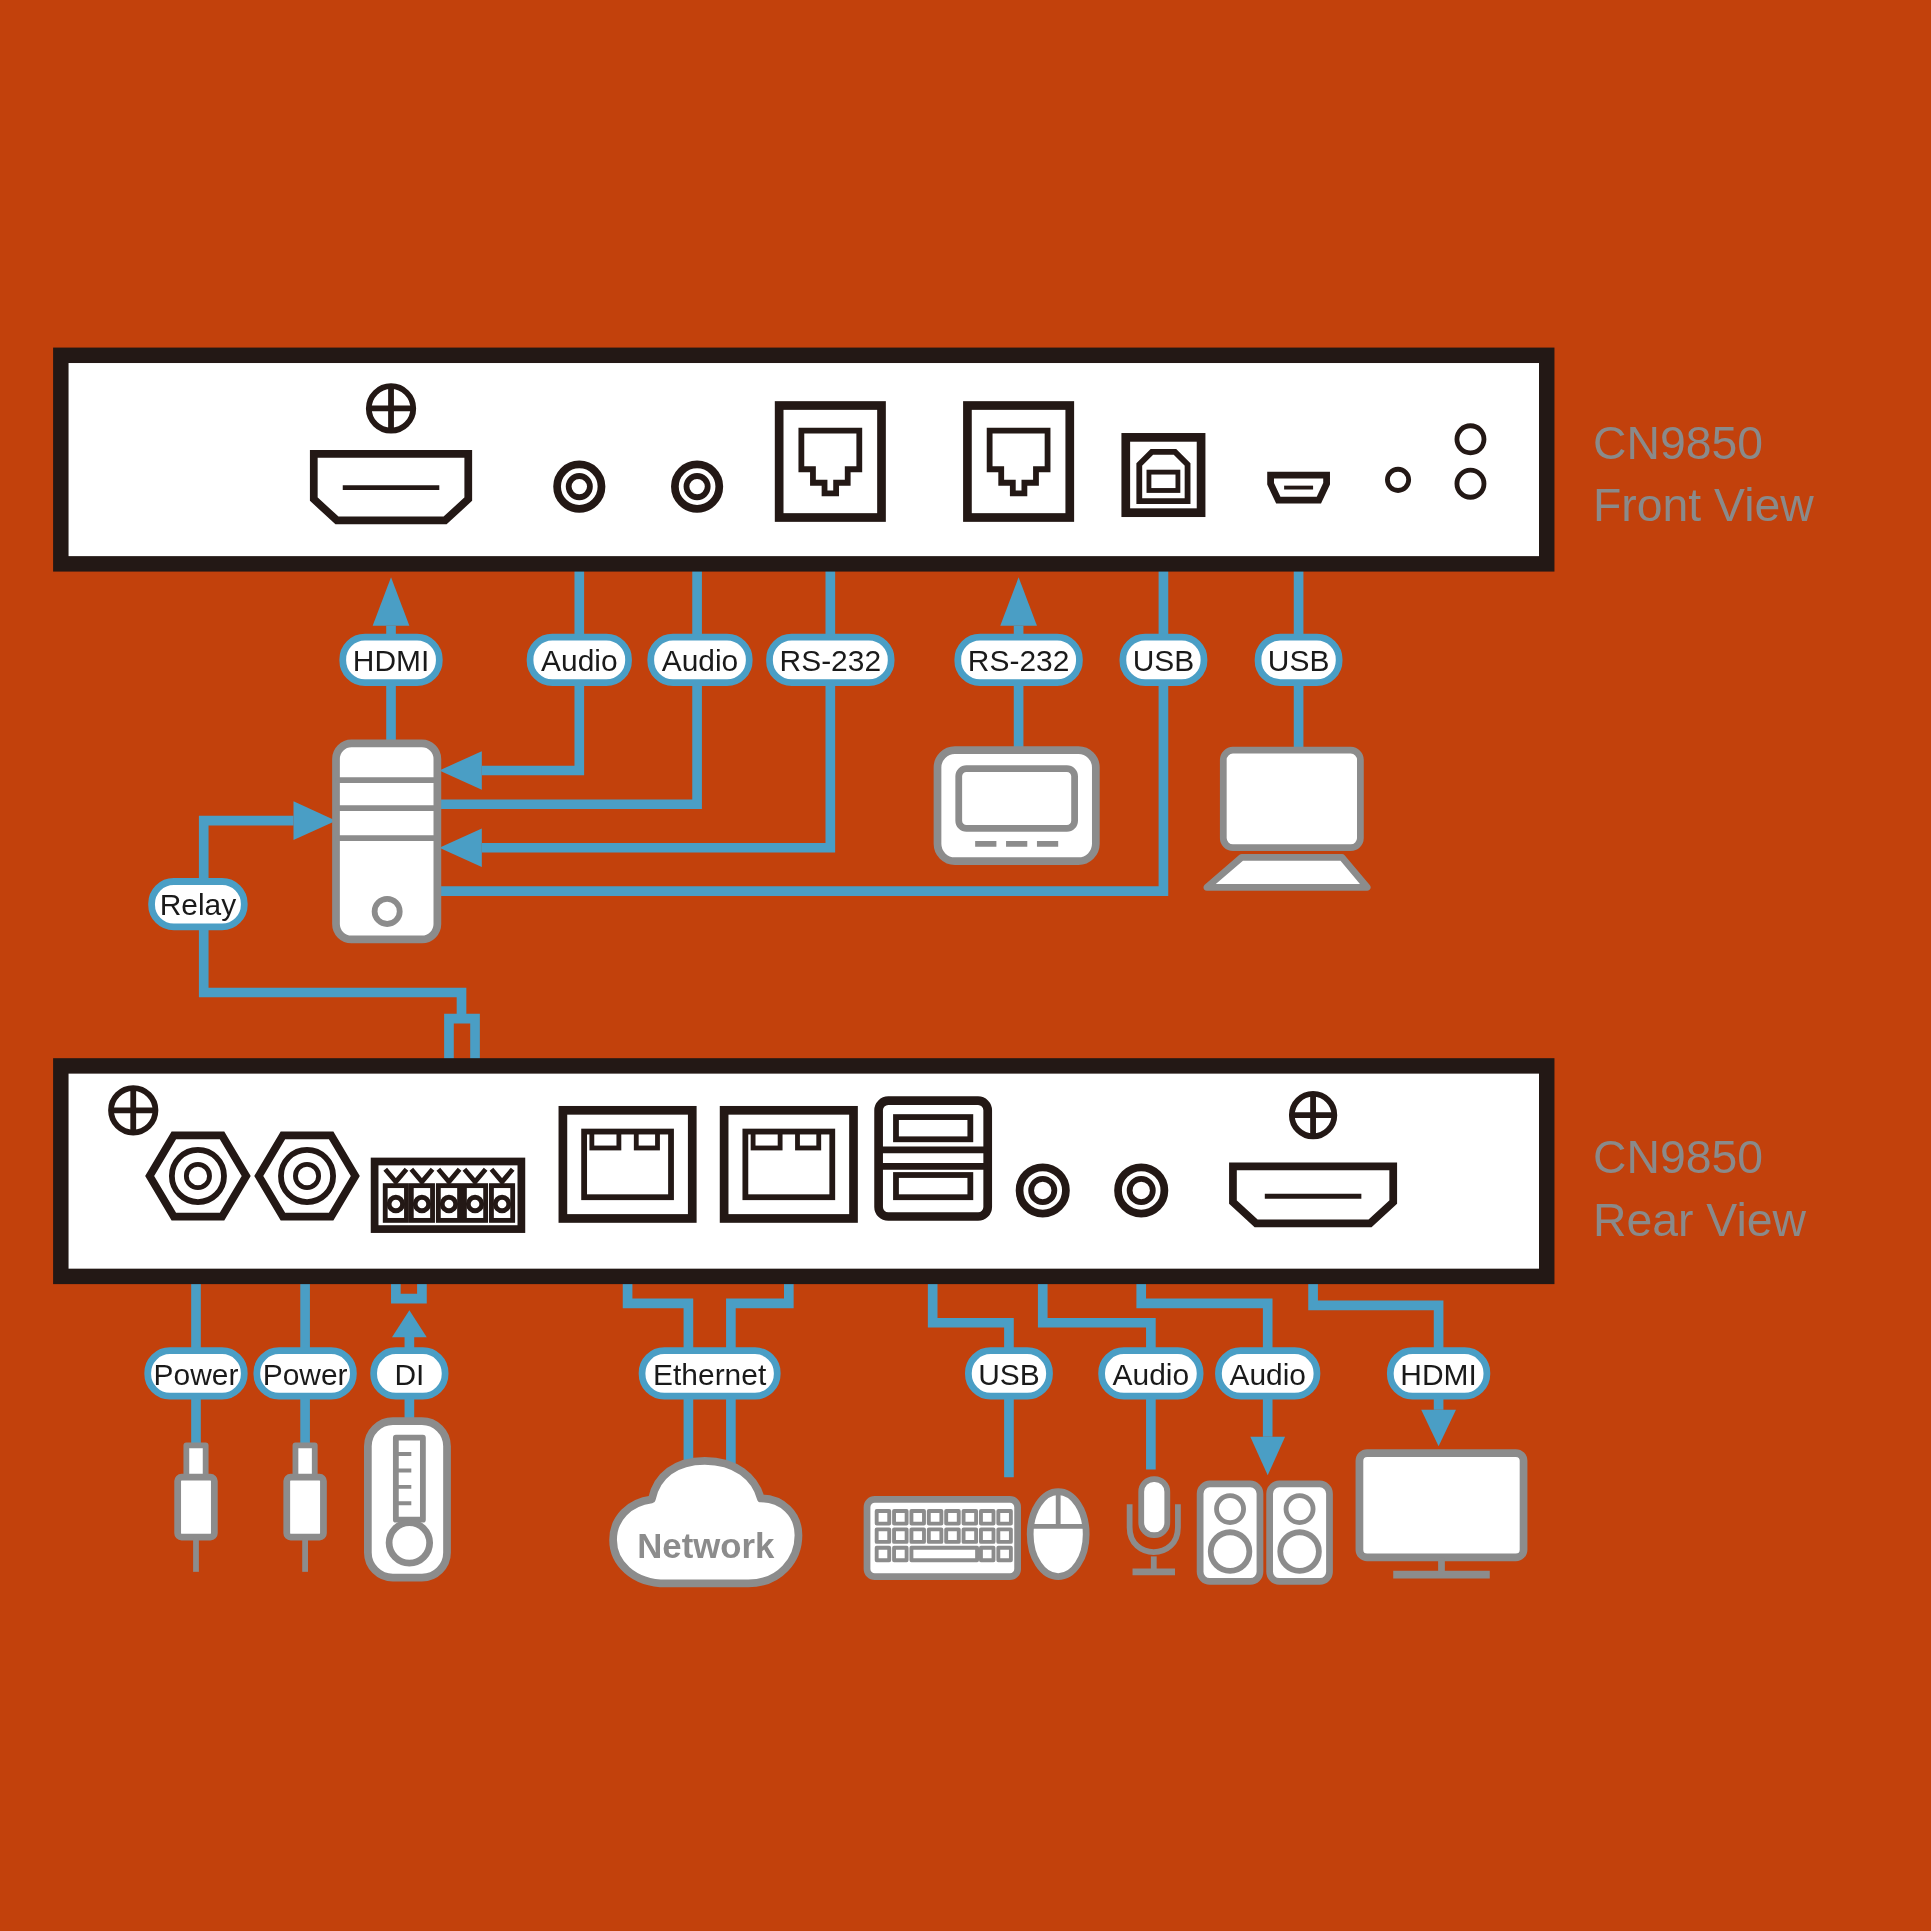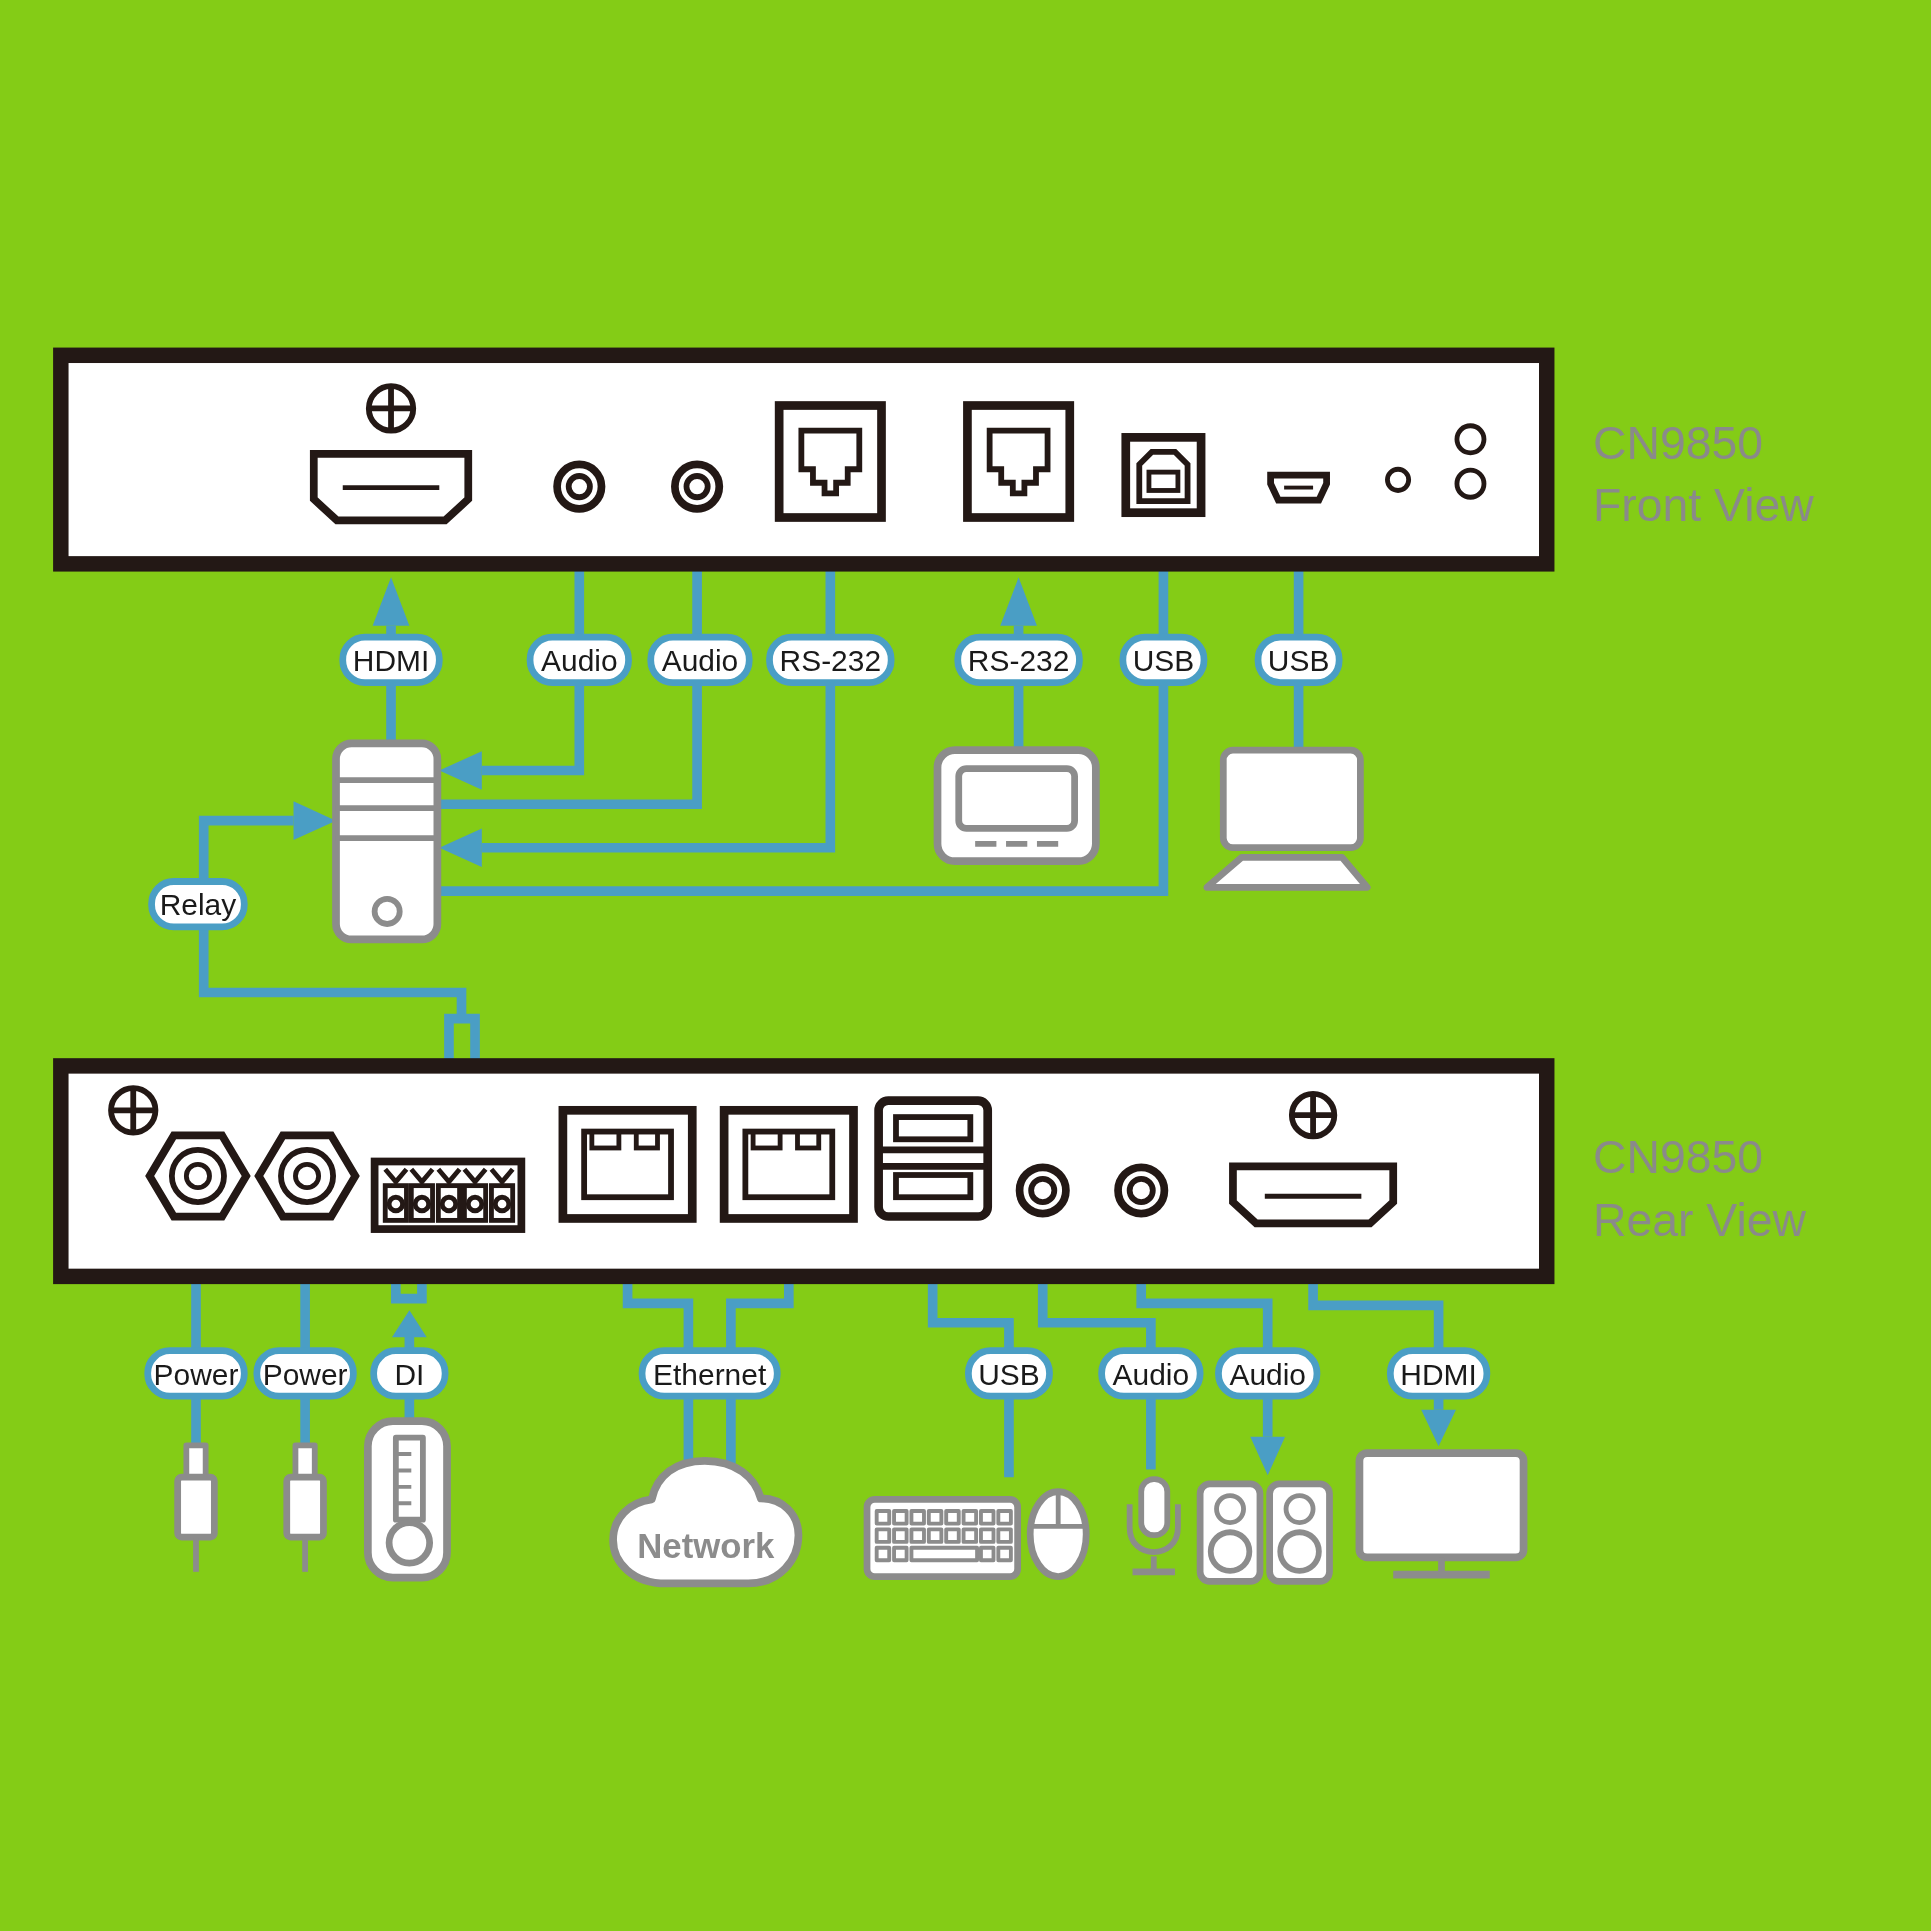--- a/index.html
+++ b/index.html
@@ -1,16 +1,16 @@
 <!DOCTYPE html>
 <html style="--accent: #4A9EC5; --outline: #231815; --device-gray: #8C8C8C; --text-gray: #8A8A8A;"><head>
 <meta charset="utf-8">
 <style>
   html,body{margin:0;padding:0;background:#fff;}
-  #stage{width:1931px;height:1931px;position:relative;background:#84cc16;}
+  #stage{width:1931px;height:1931px;position:relative;background:#c2410c;}
   svg{display:block;}
   .blk   { stroke: var(--outline); fill:#fff; stroke-linejoin:miter; }
   .blk-l { stroke: var(--outline); fill:none; }
   .gry   { stroke: var(--device-gray); fill:#fff; stroke-linejoin:round; }
   .gry-l { stroke: var(--device-gray); fill:none; stroke-linejoin:round; }
   .blu-l { stroke: var(--accent); fill:none; stroke-linejoin:miter; }
   .blu-f { fill: var(--accent); stroke:none; }
   .pill  { fill:#fff; stroke: var(--accent); stroke-width:7; }
   .pill-t{ font:400 31px "Liberation Sans", sans-serif; fill:#1a1a1a; text-anchor:middle; }
   .title-t{ font:400 48px "Liberation Sans", sans-serif; fill:var(--text-gray); }

